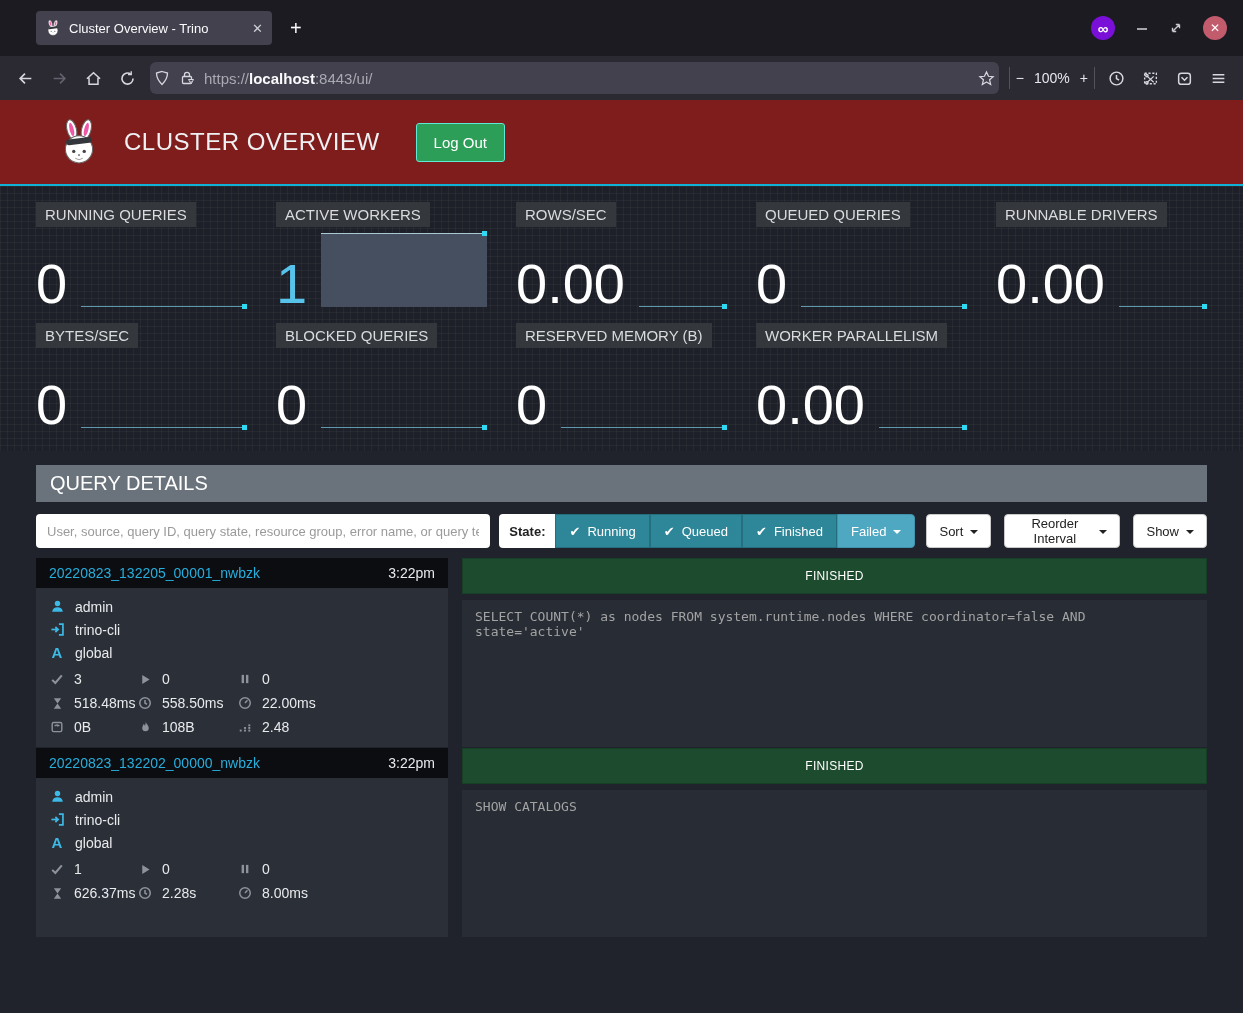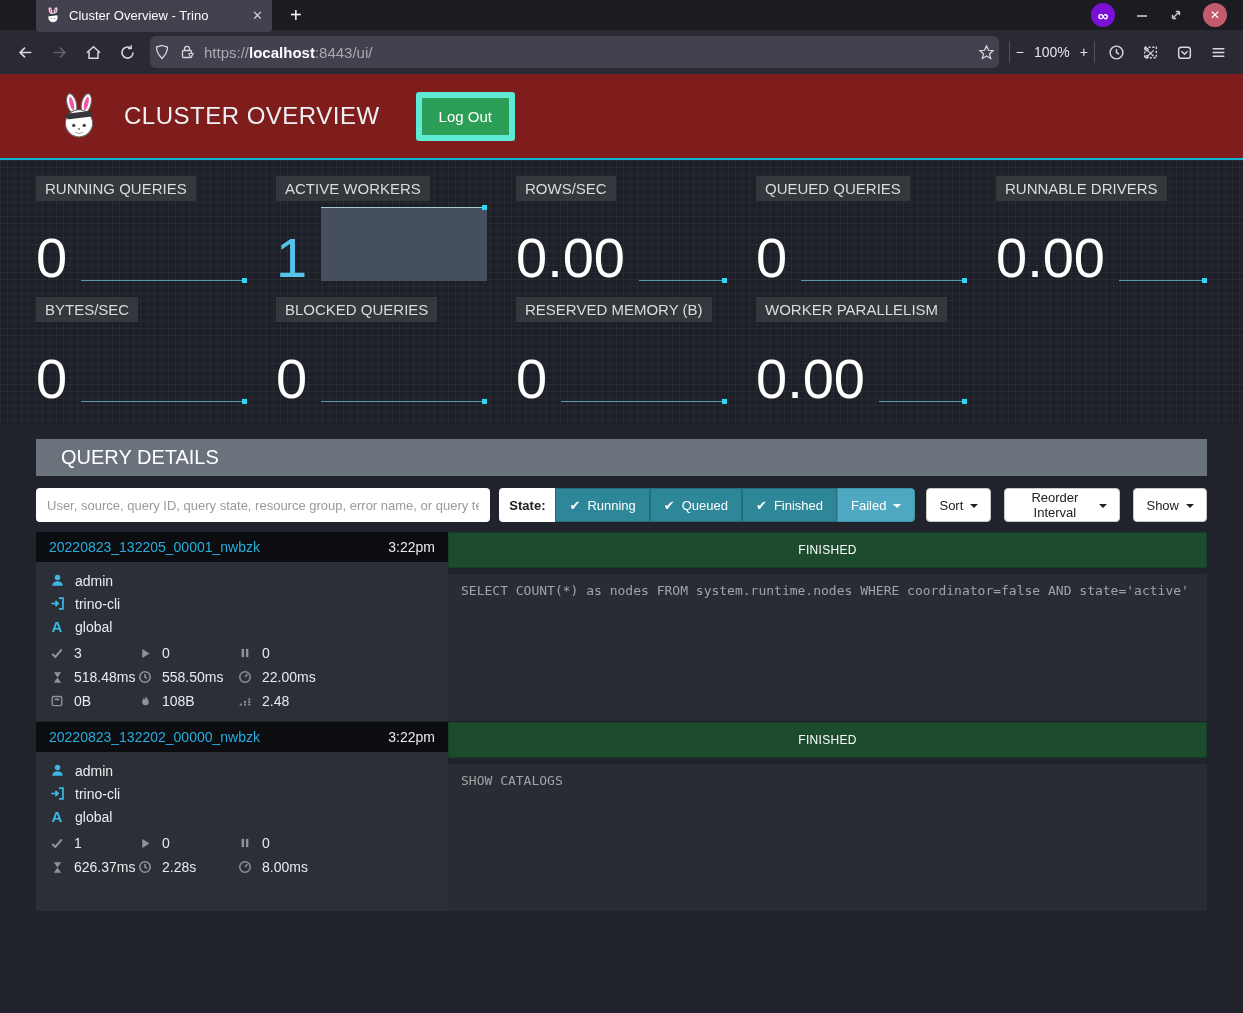--- a/index.html
+++ b/index.html
@@ -1,21 +1,21 @@
 <!DOCTYPE html>
 <html><head>
 <meta charset="utf-8">
 <style>
   * { margin:0; padding:0; box-sizing:border-box; }
   html,body { width:1243px; height:1013px; overflow:hidden; background:#20232b;
     font-family:"Liberation Sans", sans-serif; }
   svg { display:block; }
 
   
-  .tabbar { height:30px; background:#1c1b22; display:flex; align-items:center; }
+  .tabbar { height:56px; background:#1c1b22; display:flex; align-items:center; }
   .tab { margin-left:36px; height:34px; background:#42414d; border-radius:4px;
     display:flex; align-items:center; gap:8px; padding:0 9px; width:236px; }
   .tab-title { color:#fbfbfe; font-size:13px; flex:1; white-space:nowrap; overflow:hidden; }
   .tab-close { color:#cfcfd8; font-size:13px; cursor:default; }
   .newtab { color:#fbfbfe; font-size:20px; margin-left:18px; font-weight:300; }
   .winctrls { margin-left:auto; display:flex; align-items:center; gap:20px; padding-right:16px; }
   .ext-badge { width:24px; height:24px; border-radius:50%; background:#7a10d8; color:#fff;
     display:flex; align-items:center; justify-content:center; font-size:15px; font-weight:bold; }
   .win-min, .win-restore { color:#c9c9d2; }
   .win-close { width:24px; height:24px; border-radius:50%; background:#c25b6c; color:#fff;
@@ -34,21 +34,21 @@
   .zoomctl span { font-size:14px; }
 
   
   .app-header { height:86px; display:flex; align-items:center; padding:0 38px 0 58px;
     border-bottom:2px solid #10b3d6; background:#7f1d1d; }
   .app-title { color:#eef0f2; font-size:24px; letter-spacing:0.5px; margin-left:24px; }
   .hinfo { margin-left:auto; display:flex; align-items:flex-start; gap:42px; }
   .hblock .lbl { color:#8c939c; font-size:11px; letter-spacing:0.6px; }
   .hblock .val { color:#fff; font-size:17px; margin-top:4px; display:flex; align-items:center; gap:6px;}
   .updot { width:11px; height:11px; border-radius:50%; background:#35d063; display:inline-block; }
-  .logout { margin-left:36px; background:#2d9e58; border:6px solid #5eead4; color:#fff;
+  .logout { margin-left:36px; background:#2d9e58; border:1px solid #5eead4; color:#fff;
     font-size:15px; padding:10px 17px; border-radius:3px; font-family:inherit; }
 
   
   .stats { padding:16px 36px 20px; background-color:#1d2028;
     background-image:
       linear-gradient(rgba(255,255,255,0.04) 1px, transparent 1px),
       linear-gradient(90deg, rgba(255,255,255,0.04) 1px, transparent 1px);
     background-size:7px 7px; }
   .grid { display:grid; grid-template-columns:repeat(5,1fr); column-gap:29px; row-gap:13px; }
   .card { height:108px; display:flex; flex-direction:column; justify-content:space-between; }
@@ -56,41 +56,41 @@
   .cbot { display:flex; align-items:flex-end; gap:14px; }
   .num { font-size:56px; line-height:0.92; color:#fff; }
   .num.accent { color:#57c3ea; }
   .spark { position:relative; flex:1; height:5px; border-bottom:1px solid #5e98ad; margin-bottom:3px; }
   .spark::after { content:''; position:absolute; right:0; bottom:-3px; width:5px; height:5px; background:#2fd9f2; }
   .spark.filled { height:74px; background:#464f5f; border-top:1px solid #a9c8d4; border-bottom:none; }
   .spark.filled::after { top:-3px; bottom:auto; }
 
   
   .qd { margin:14px 36px 0; }
-  .qd-title { background:#6a727b; color:#fff; font-size:20px; padding:7px 25px; }
+  .qd-title { background:#6a727b; color:#fff; font-size:20px; padding:7px 14px; }
   .qd-toolbar { display:flex; align-items:center; margin-top:12px; height:34px; }
   .search { width:541px; height:34px; border-radius:4px; border:none; padding:0 11px;
     font-size:13px; color:#444; font-family:inherit; }
   .search::placeholder { color:#9a9a9a; }
   .stategrp { display:flex; margin-left:9px; height:34px; }
   .state-lbl { background:#fff; color:#222; font-size:13px; padding:0 10px;
     display:flex; align-items:center; border-radius:4px 0 0 4px; font-weight:bold; }
   .btn-teal { background:#2d8798; border:1px solid #256e7e; color:#fff; font-size:13px;
     padding:0 13px; display:flex; align-items:center; gap:7px; font-family:inherit; }
   .btn-teal.active { background:#4fa8c2; border-color:#4193ad; border-radius:0 4px 4px 0; }
   .btn-white { background:#fff; color:#222; border:1px solid #c9c9c9; border-radius:4px;
     font-size:13px; height:34px; padding:0 12px; display:flex; align-items:center; gap:7px;
     font-family:inherit; }
   .caret { width:0; height:0; border-left:4px solid transparent; border-right:4px solid transparent;
     border-top:4px solid currentColor; margin-top:2px; }
 
   
   .qlist { margin:10px 36px 0; }
   .qrow { display:grid; grid-template-columns:412px 1fr; grid-template-rows:30px 1fr;
-    column-gap:0; margin-bottom:1px; }
+    column-gap:14px; margin-bottom:1px; }
   .qhead { grid-row:1; grid-column:1; background:#0c0d10; display:flex; align-items:center;
     justify-content:space-between; padding:0 13px; }
   .qid { color:#27aedd; font-size:14px; text-decoration:none; }
   .qtime { color:#e8eaec; font-size:14px; }
   .qbody { grid-row:2; grid-column:1; background:#2b2f38; padding:7px 13px 8px;
     display:flex; flex-direction:column; }
   .qline { display:flex; align-items:center; gap:10px; height:23px; color:#e8eaec; font-size:14px; }
   .cicon { color:#3db9e6; width:16px; display:flex; justify-content:center;
     font-weight:bold; font-size:15px; }
   .qstats { display:grid; grid-template-columns:88px 100px 1fr; margin-top:3px; row-gap:0; }

